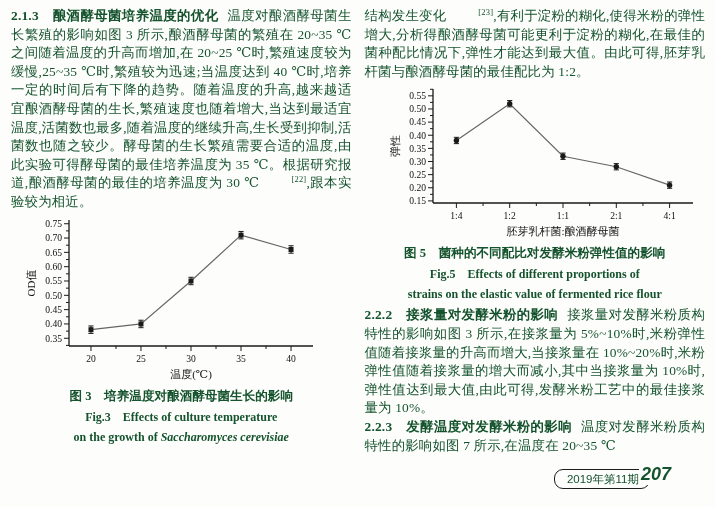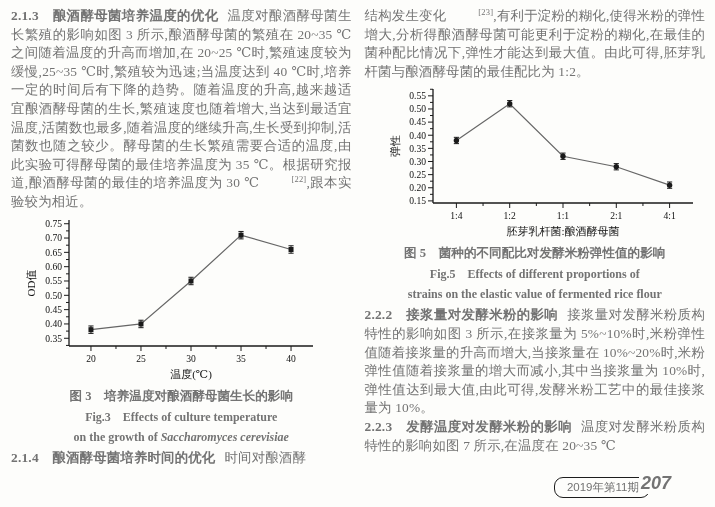--- a/index.html
+++ b/index.html
@@ -1,37 +1,37 @@
 <!DOCTYPE html>
 <html><head>
 <meta charset="utf-8">
 <style>
   html,body{margin:0;padding:0;background:#e8e8e8;}
   .page{
-    position:relative;width:715px;height:507px;background:#fdfdfb;color:#737373;
+    position:relative;width:715px;height:507px;background:#fdfdfb;color:#14532d;
     font-family:"Liberation Serif","DejaVu Serif",serif;overflow:hidden;
     box-sizing:border-box;
   }
   .cols{display:flex;gap:13px;padding:7px 10px 0 11px;}
   .col{width:341px;box-sizing:border-box;}
   .para{
     margin:0;font-size:13.4px;line-height:18.6px;text-align:justify;
     letter-spacing:0.2px;
   }
   .sec-head{font-weight:bold;margin-right:9px;}
   sup{font-size:8.5px;line-height:0;margin-left:32px;}
   .fig{margin:0;padding:0;}
   .fig3{margin:2px 0 0 14px;}
   .fig5{margin:2px 0 0 24px;}
   svg{display:block;}
   svg text{font-family:"Liberation Serif","DejaVu Serif",serif;}
   .cap-cn{margin:2px 0 0 0;text-align:center;font-size:12.6px;line-height:17px;font-weight:bold;}
   .cap-en{margin:4px;text-align:center;font-size:12px;line-height:16px;font-weight:bold;}
   .footer{
-    position:absolute;right:42px;bottom:9px;display:flex;
+    position:absolute;right:42px;bottom:18px;display:flex;align-items:center;
     font-family:"Liberation Sans","DejaVu Sans",sans-serif;
     margin-top:17px;
   }
   .issue-box{
     border:1.4px solid #1d1d1d;border-radius:9px;padding:1px 10px 1px 12px;
     font-size:11.5px;line-height:16px;background:#fdfdfb;white-space:nowrap;
   }
   .pagenum{
     font-family:Liberation Sans, sans-serif;
     font-weight:bold;font-style:italic;font-size:18px;
@@ -115,21 +115,20 @@
             <line x1="263.43999999999994" y1="39.218181818181804" x2="268.64" y2="39.218181818181804" stroke="#1a1a1a"></line>
             <rect x="263.53999999999996" y="32.995454545454535" width="5" height="5" fill="#1a1a1a"></rect>
             <text x="166" y="164" text-anchor="middle" font-size="11" fill="#111111">温度(℃)</text>
             <text transform="translate(10,69) rotate(-90)" text-anchor="middle" font-size="11" fill="#111111">OD值</text>
           </svg>
       </figure>
       <p class="cap-cn">图 3　培养温度对酿酒酵母菌生长的影响</p>
       <p class="cap-en">Fig.3　Effects of culture temperature</p>
       <p class="cap-en"><span>on the growth of </span><i>Saccharomyces cerevisiae</i></p>
 
-      <p class="para"><b class="sec-head">2.1.4　酿酒酵母菌培养时间的优化</b><span>时间对酿酒酵</span></p>
     </div>
 
     <div class="col">
       <p class="para"><span>结构发生变化</span><sup>[23]</sup><span>,有利于淀粉的糊化,使得米粉的弹性增大,分析得酿酒酵母菌可能更利于淀粉的糊化,在最佳的菌种配比情况下,弹性才能达到最大值。由此可得,胚芽乳杆菌与酿酒酵母菌的最佳配比为 1:2。</span></p>
 
       <figure class="fig fig5">
         <svg viewBox="0 0 316 160" width="316" height="160">
             <line x1="44" y1="6" x2="44" y2="120" stroke="#1a1a1a" stroke-width="1.3"></line>
             <line x1="44" y1="120" x2="304" y2="120" stroke="#1a1a1a" stroke-width="1.3"></line>
             <line x1="44" y1="117.89861751152074" x2="39" y2="117.89861751152074" stroke="#1a1a1a"></line>

